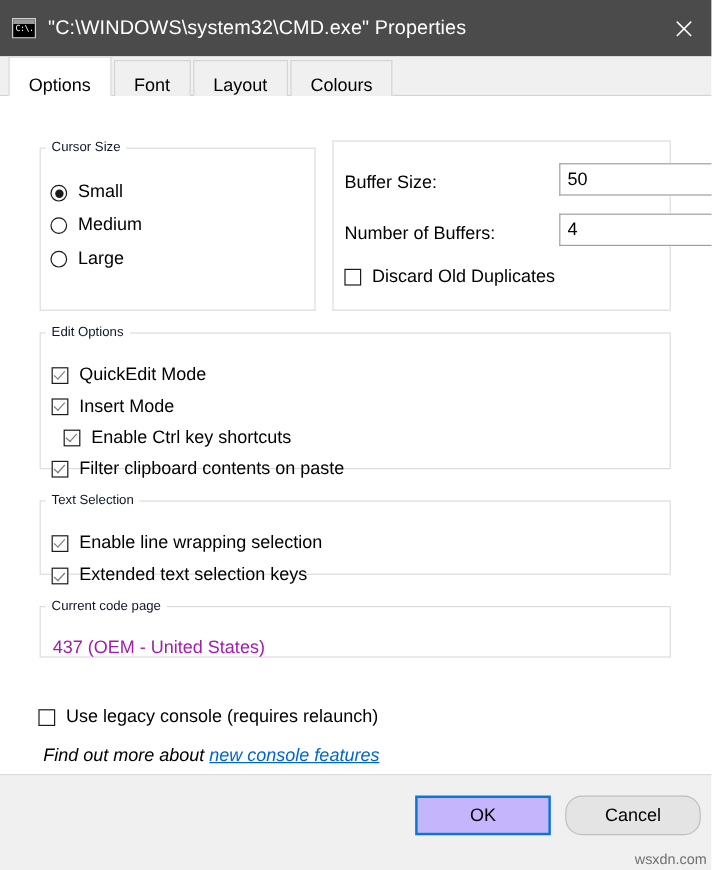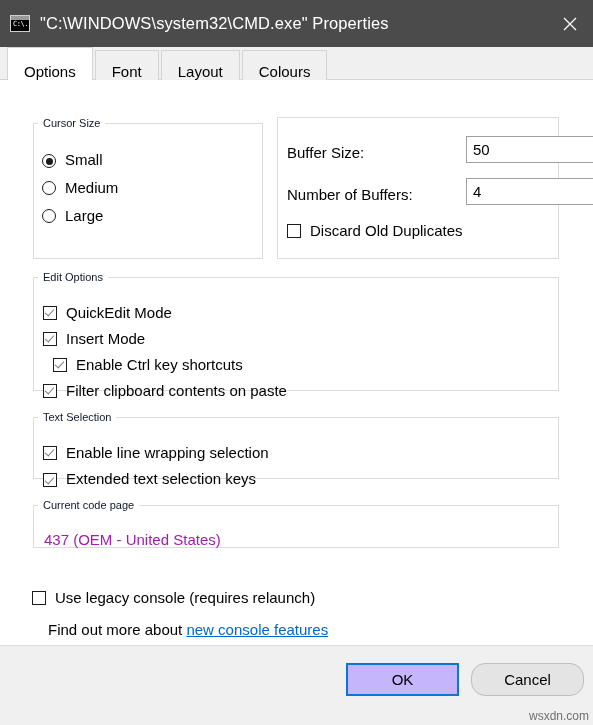--- a/index.html
+++ b/index.html
@@ -350,21 +350,21 @@
   <fieldset class="group" style="left:33px; top:418px; width:524px; height:47px;">
     <legend>Current code page</legend>
     <span class="codepage-txt" style="position:absolute; left:10px; top:20px;">437   (OEM - United States)</span>
   </fieldset>
 
   <div class="check-row" style="position:absolute; left:32px; top:508px;">
     <span class="check-mark"></span>
     <span>Use legacy console (requires relaunch)</span>
   </div>
 
-  <div style="position:absolute; left:48px; top:540px; font-size:15px; color:#000000; white-space:nowrap;">
+  <div style="position:absolute; left:36px; top:540px; font-size:15px; color:#000000; white-space:nowrap;font-style:italic;">
     <span>Find out more about </span><a class="link" href="#">new console features</a>
   </div>
 
 </div>
 
 <div class="footer">
   <button class="btn primary" style="left:346px; top:17px;">OK</button>
   <button class="btn" style="left:471px; top:17px;border-radius:14px;">Cancel</button>
   <span class="watermark">wsxdn.com</span>
 </div>

